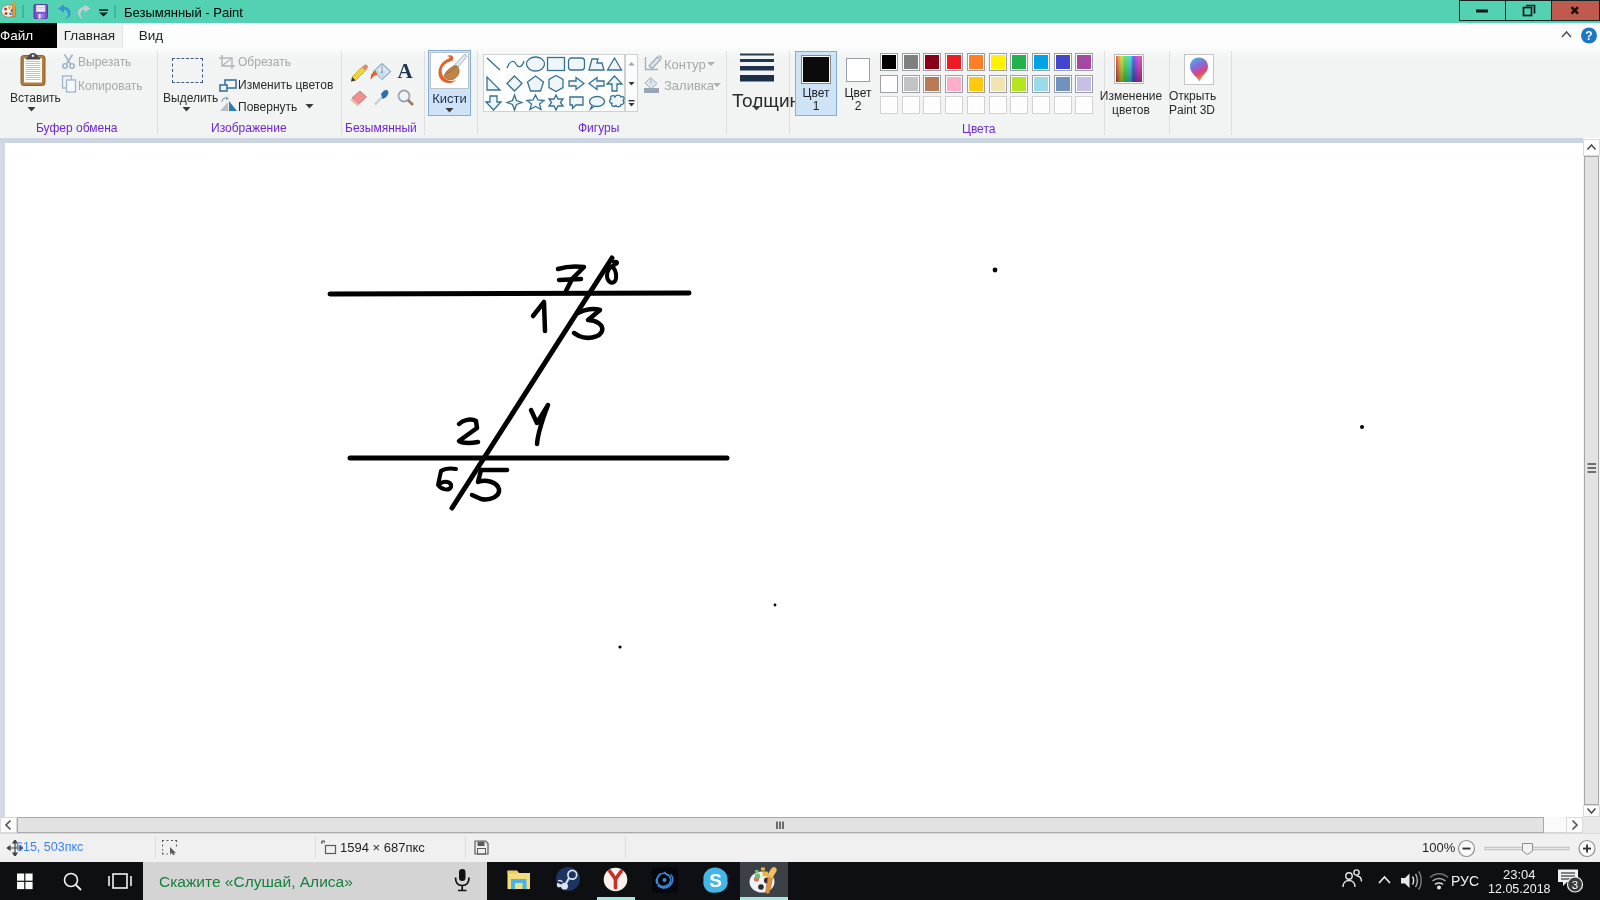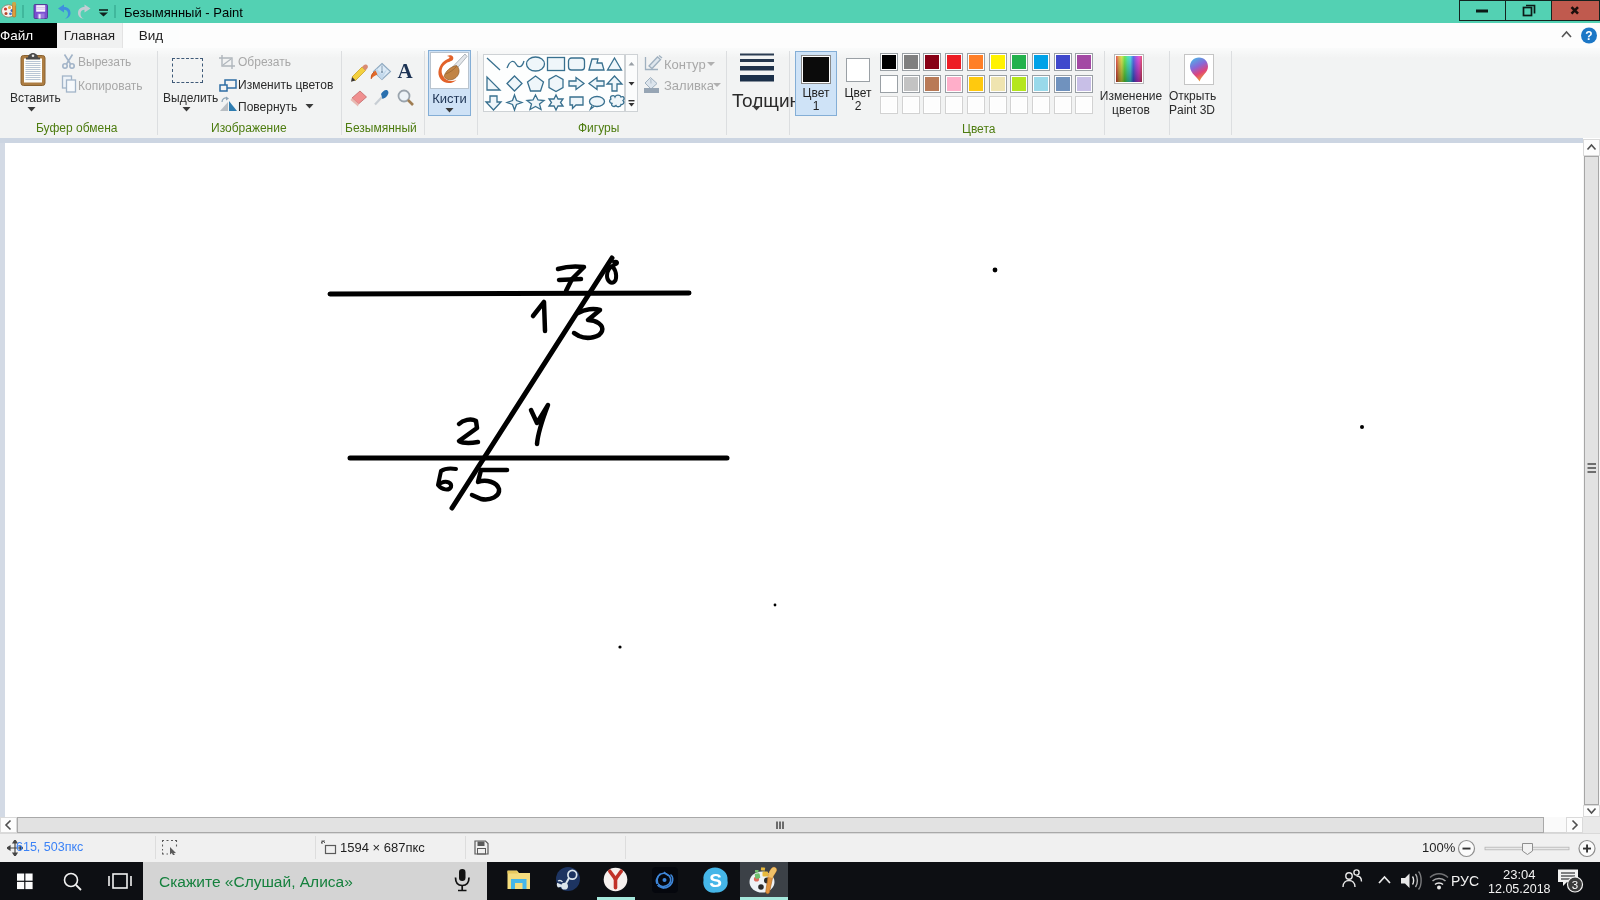--- a/index.html
+++ b/index.html
@@ -1,17 +1,17 @@
 <!DOCTYPE html>
 <html><head><meta charset="utf-8"><style>
 *{margin:0;padding:0;box-sizing:border-box}
 html,body{width:1600px;height:900px}
 body{position:relative;font-family:"Liberation Sans",sans-serif;overflow:hidden;background:#fff;-webkit-font-smoothing:antialiased}
 .abs{position:absolute}
-.lbl{position:absolute;font-size:12px;color:#4d7c0f;white-space:nowrap}
+.lbl{position:absolute;font-size:12px;color:#6d28d9;white-space:nowrap}
 .itxt{position:absolute;font-size:12px;color:#2b2b2b;white-space:nowrap}
 .gtxt{position:absolute;font-size:12px;color:#a8a8a8;white-space:nowrap}
 .sep{position:absolute;top:51px;height:84px;width:1px;background:#dcdee0}
 </style></head><body>
 
 <div class="abs" id="titlebar" style="left:0;top:0;width:1600px;height:23px;background:#53d1b3"></div>
 <svg class="abs" style="left:0;top:0" width="230" height="23" viewBox="0 0 230 23">
 
   <g>
     <ellipse cx="8.5" cy="11" rx="7" ry="6.2" fill="#f7f3ee" stroke="#8a7a66" stroke-width="0.8"></ellipse>

